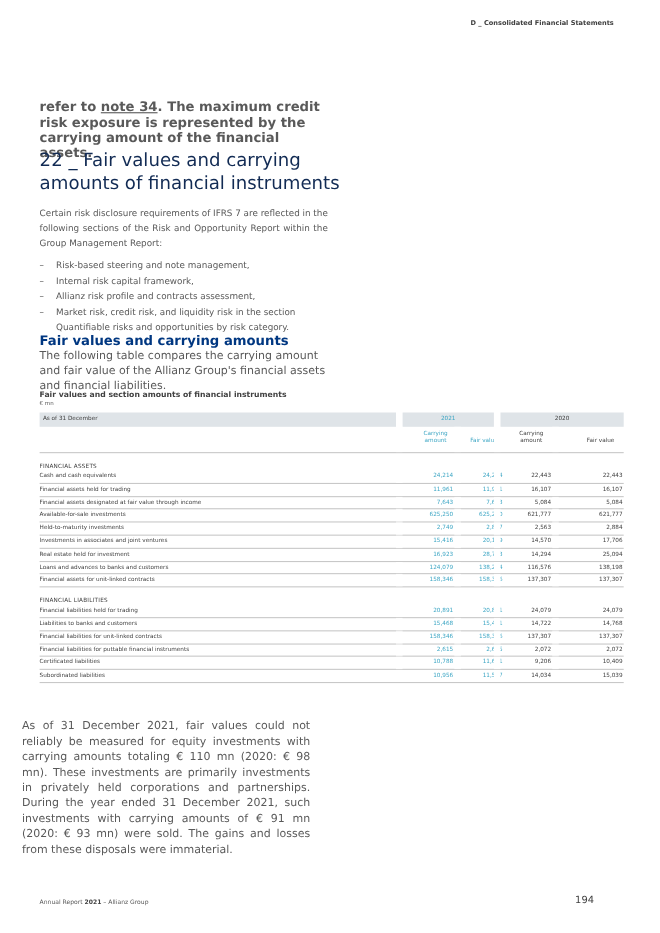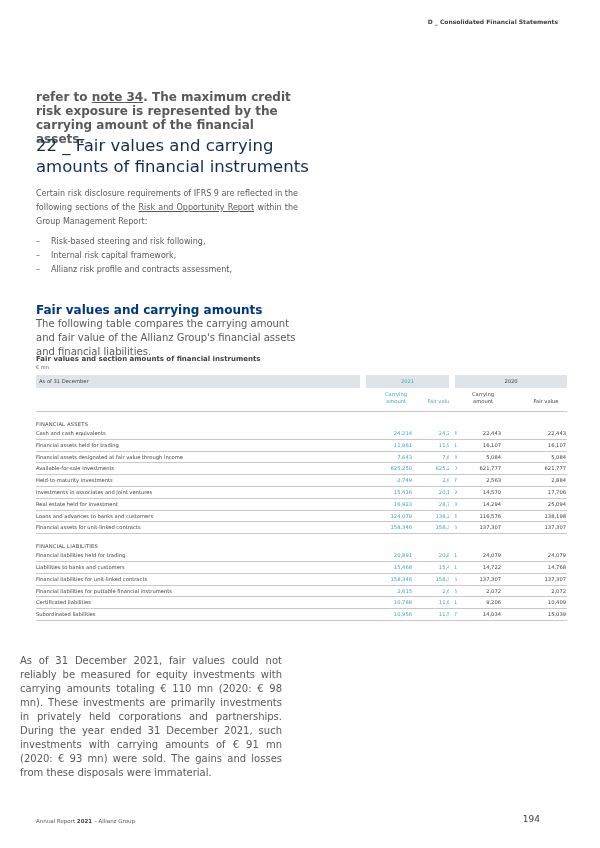--- a/index.html
+++ b/index.html
@@ -3,21 +3,21 @@
 <meta charset="utf-8">
 <style>
   html, body { margin: 0; padding: 0; background: #ffffff; }
   body { width: 600px; height: 848px; position: relative; overflow: hidden;
          font-family: "DejaVu Sans", sans-serif; color: #414141; }
   .header-section { position: absolute; top: 18px; right: 42px; font-size: 6px; color: #414141; font-weight: bold; }
   .intro { position: absolute; left: 36px; top: 90px; width: 260px; font-size: 12px; line-height: 14px; color: #595959; font-weight: bold; }
   .intro a { color: #595959; text-decoration: underline; }
   .section-title { position: absolute; left: 36px; top: 135px; width: 300px; font-size: 16.5px; line-height: 21px; color: #122b54; font-weight: normal; }
   .para { position: absolute; left: 36px; top: 187px; width: 262px; font-size: 8px; line-height: 14px; color: #595959; text-align: justify; }
-  .para a { color: #595959; text-decoration: underline; }
+  .para a { color: #595959; }
   .bullets { position: absolute; left: 36px; top: 235px; width: 262px; list-style: none; margin: 0; padding: 0; font-size: 8px; line-height: 14px; color: #595959; }
   .bullets li { position: relative; padding-left: 15px; }
   .bullets li::before { content: "–"; position: absolute; left: 0; }
   .sub-title { position: absolute; left: 36px; top: 303px; font-size: 12px; font-weight: bold; color: #003781; }
   .sub-para { position: absolute; left: 36px; top: 317px; width: 262px; font-size: 10px; line-height: 14px; color: #595959; }
   .table-title { position: absolute; left: 36px; top: 355px; font-size: 7px; font-weight: bold; color: #414141; }
   .table-unit { position: absolute; left: 36px; top: 364px; font-size: 5px; color: #595959; }
   .table-wrap { position: absolute; left: 36px; top: 375px; width: 531px; font-size: 5.2px; color: #414141; }
   .hdr-row { height: 13px; position: relative; }
   .hdr-label { position: absolute; left: 0; top: 0; width: 324px; height: 13px; background: #dfe4e8; line-height: 13px; padding-left: 3px; box-sizing: border-box; }
@@ -48,27 +48,28 @@
 
 <div class="header-section">D _ Consolidated Financial Statements</div>
 
 <div class="intro">
   <span>refer to </span><a>note 34</a><span>. The maximum credit risk exposure is represented by the carrying amount of the financial assets.</span>
 </div>
 
 <h1 class="section-title" style="margin:0">22 _ Fair values and carrying amounts of financial instruments</h1>
 
 <div class="para">
-  <span>Certain risk disclosure requirements of IFRS 9 are reflected in the following sections of the </span><a>Risk and Opportunity Report</a><span> within the Group Management Report:</span>
+  <span>Certain risk disclosure requirements of IFRS 7 are reflected in the following sections of the </span><a>Risk and Opportunity Report</a><span> within the Group Management Report:</span>
 </div>
 
 <ul class="bullets">
-  <li>Risk-based steering and risk following,</li>
+  <li>Risk-based steering and note management,</li>
   <li>Internal risk capital framework,</li>
   <li>Allianz risk profile and contracts assessment,</li>
+  <li>Market risk, credit risk, and liquidity risk in the section Quantifiable risks and opportunities by risk category.</li>
 </ul>
 
 <div class="sub-title">Fair values and carrying amounts</div>
 <div class="sub-para">The following table compares the carrying amount and fair value of the Allianz Group's financial assets and financial liabilities.</div>
 
 <div class="table-title">Fair values and section amounts of financial instruments</div>
 <div class="table-unit">€ mn</div>
 
 <div class="table-wrap">
   <div class="hdr-row">

